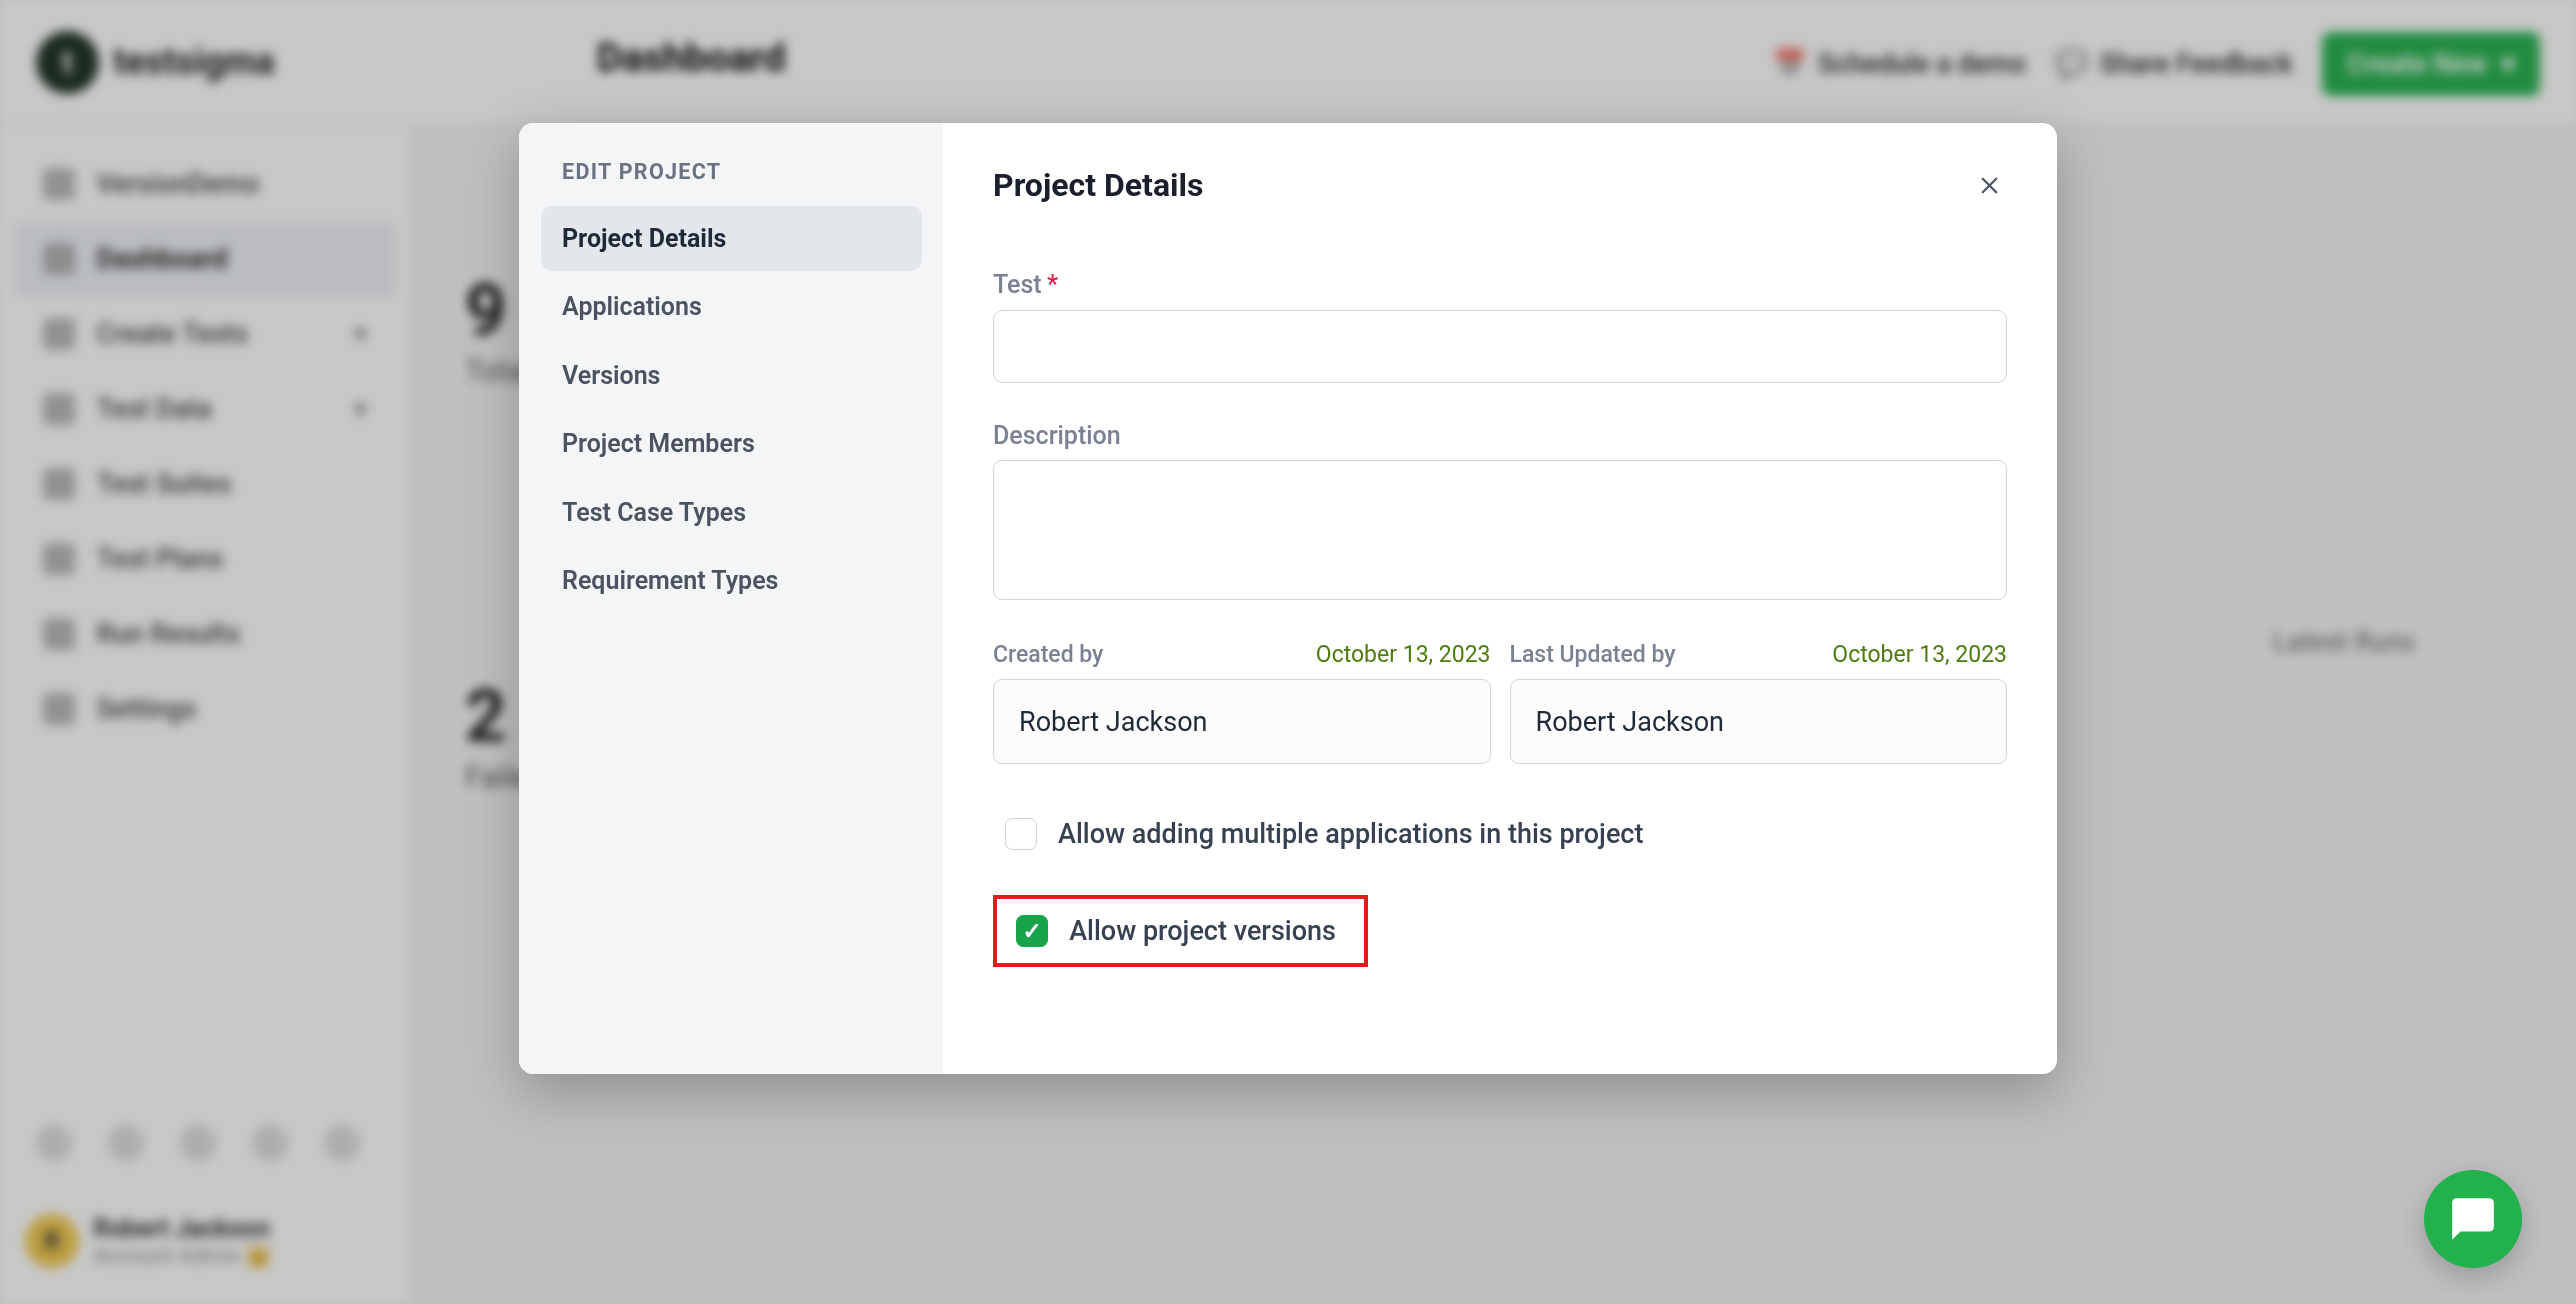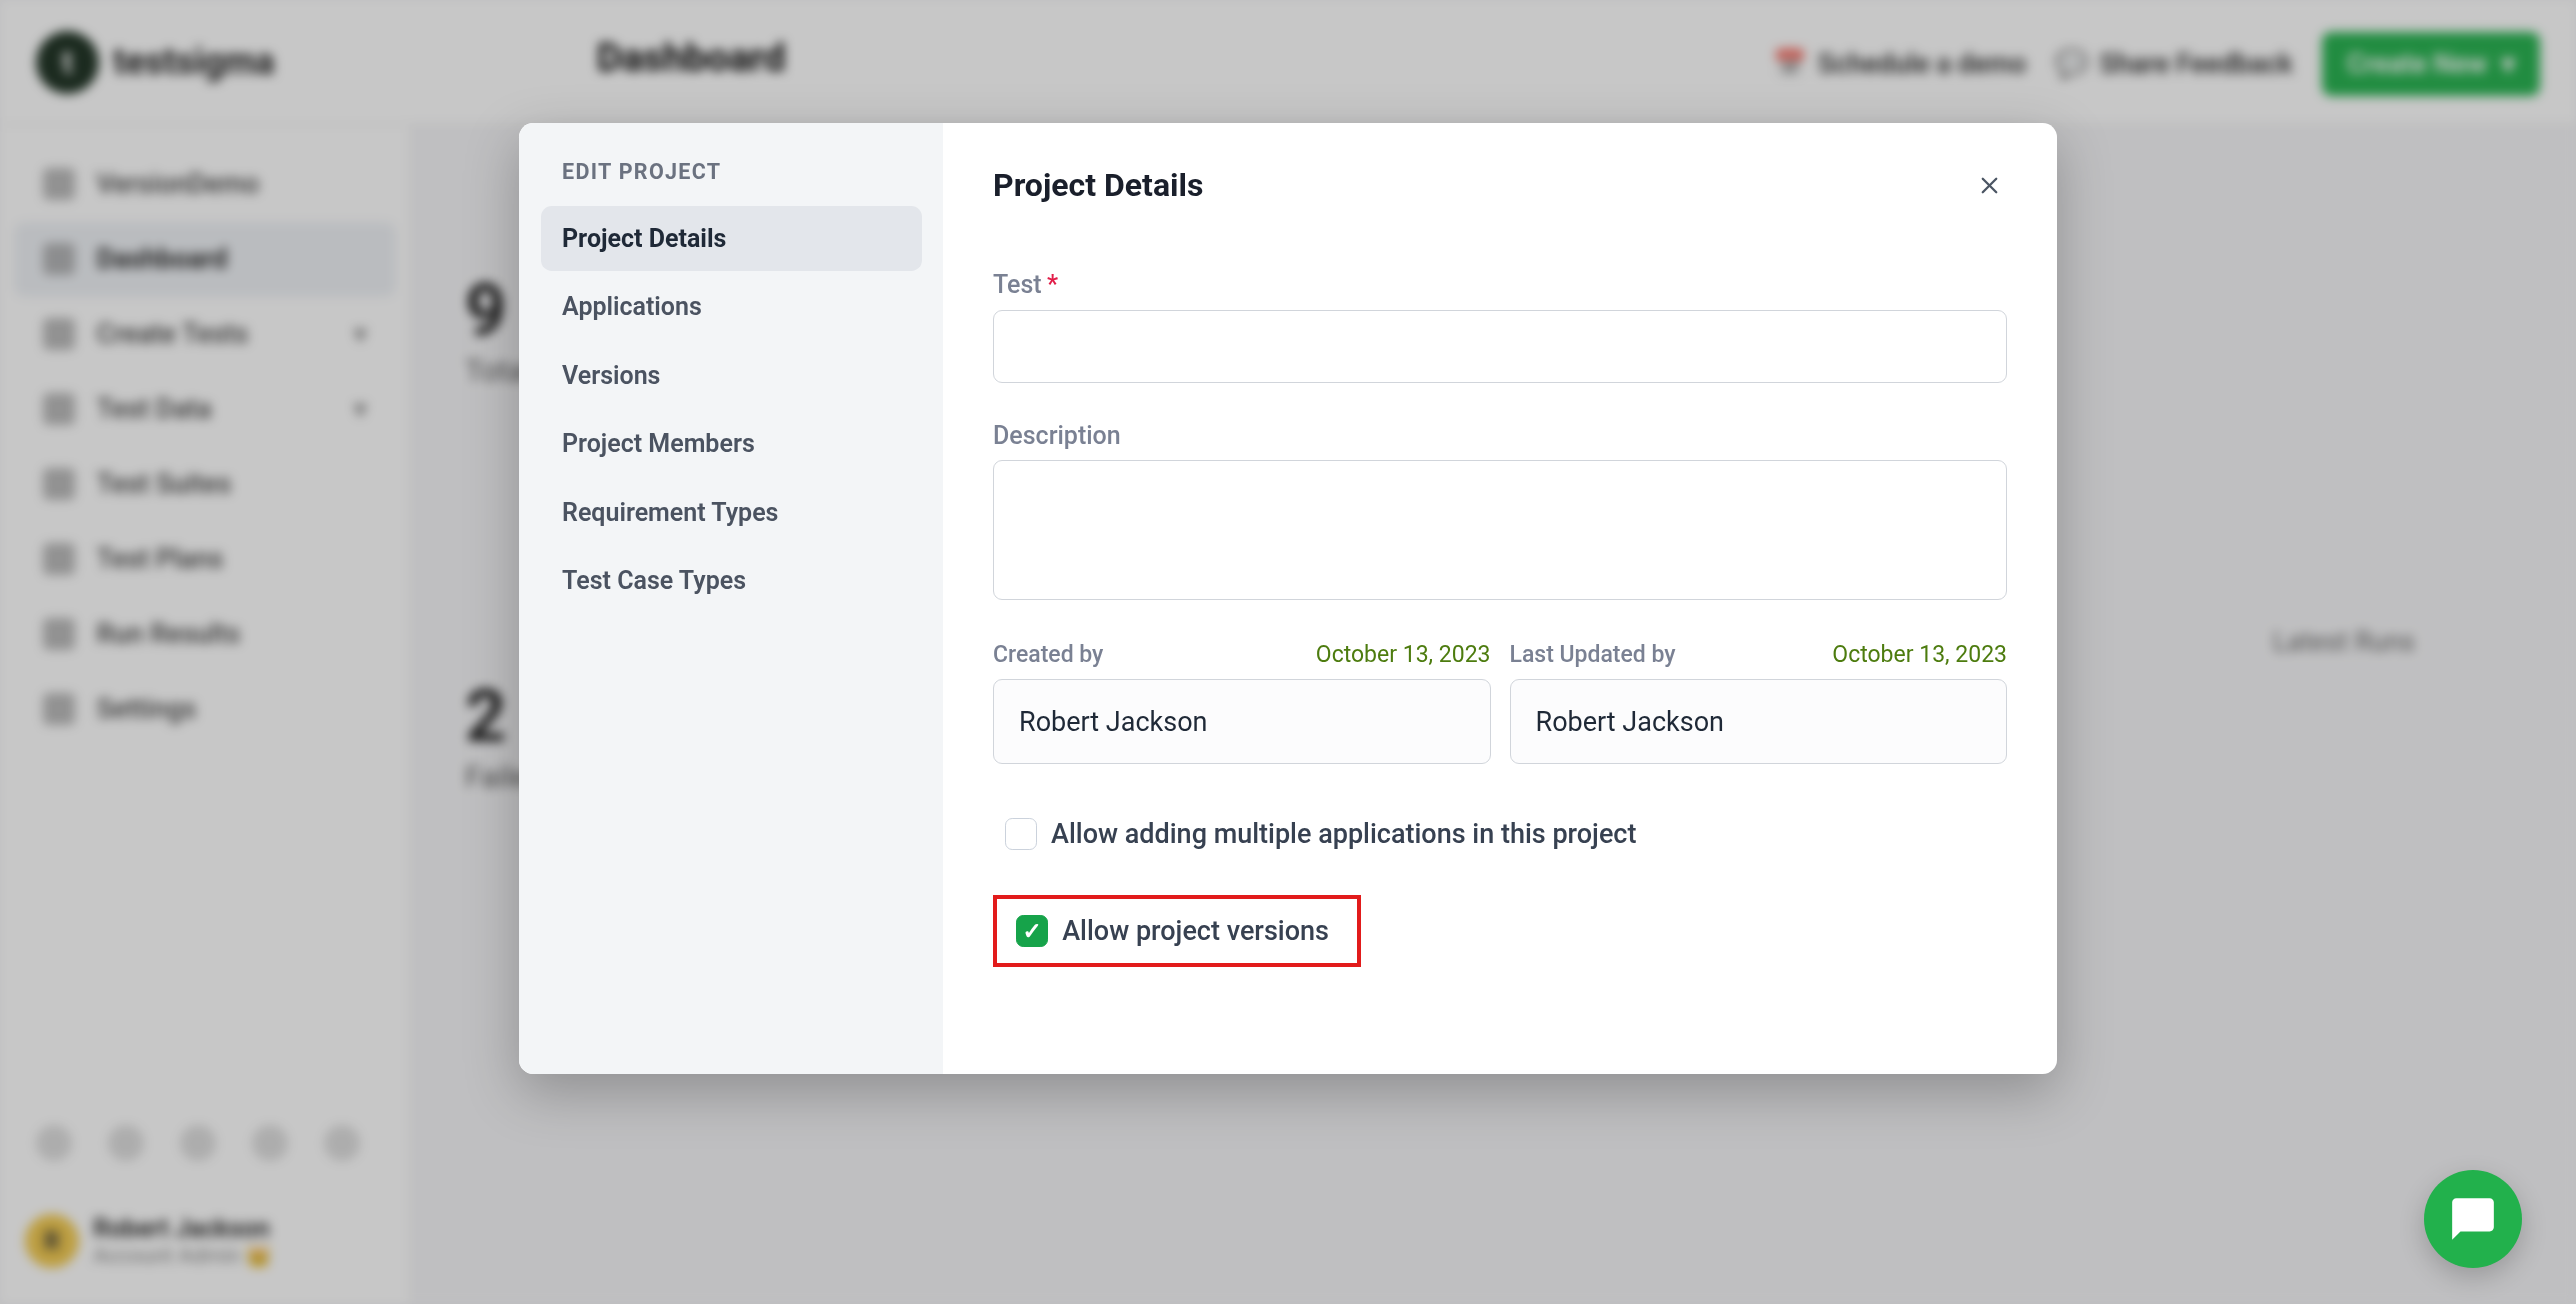--- a/index.html
+++ b/index.html
@@ -59,21 +59,21 @@
     .field-textarea { width:100%; height: 140px; border:0.9px solid #d1d5db; border-radius:9px; padding: 18px 21.5px; font-size: 25px; resize:none; }
     .field-block { margin-bottom: 38px; }
     
     .meta-row { display:flex; gap: 19px; margin-bottom: 45px; }
     .meta-col { flex:1; }
     .meta-head { display:flex; justify-content: space-between; align-items: baseline; margin-bottom: 10.7px; }
     .meta-label { font-size: 23px; color:#7a8193; font-weight:500; }
     .meta-date { font-size: 23px; color:#4d7c0f; }
     .meta-box { height: 85px; border:0.9px solid #d1d5db; border-radius:9px; display:flex; align-items:center; padding: 0 25px; font-size: 27px; color:#1f2937; background:#fcfcfd; }
     
-    .checkbox-row { display:flex; align-items:center; gap: 14px; padding: 9px 12px; margin-bottom: 36px; }
+    .checkbox-row { display:flex; align-items:center; gap: 21px; padding: 9px 12px; margin-bottom: 36px; }
     .checkbox { width:32px; height:32px; border:1.8px solid #cbd2dc; border-radius:7.2px; background:#fff; display:flex; align-items:center; justify-content:center; cursor:pointer; }
     .checkbox.checked { background:#16a34a; border-color:#16a34a; }
     .checkbox.checked::after { content: '✓'; color:#fff; font-size:23px; font-weight:bold; }
     .checkbox-label { font-size: 27px; color:#374151; font-weight:500; }
     .highlight-box { border: 4.5px solid #e21b1b; padding: 7.2px 16px 7.2px 7.2px; display:inline-flex; align-items:center; }
     
     .modal-footer { border-top: 0.9px solid #e5e7eb; padding: 25px 50px; display:flex; align-items:center; gap: 21.5px; }
     .btn { padding: 18px 32px; border-radius: 9px; font-size: 25px; font-weight: 600; border:none; cursor:pointer; }
     .btn-primary { background:#0a2540; color:#fff; }
     .btn-secondary { background:#eef1f4; color:#374151; }
@@ -169,22 +169,22 @@
 
 <div class="overlay">
   <div class="modal">
 
     <div class="modal-nav">
       <div class="modal-nav-title">Edit Project</div>
       <div class="modal-nav-item active">Project Details</div>
       <div class="modal-nav-item">Applications</div>
       <div class="modal-nav-item">Versions</div>
       <div class="modal-nav-item">Project Members</div>
+      <div class="modal-nav-item">Test Case Types</div>
       <div class="modal-nav-item">Requirement Types</div>
-      <div class="modal-nav-item">Test Case Types</div>
     </div>
 
     <div class="modal-content">
       <div class="modal-header">
         <div class="modal-title">Project Details</div>
         <div class="modal-close">
           <svg width="27" height="27" viewBox="0 0 24 24" fill="none" stroke="currentColor" stroke-width="2" stroke-linecap="round">
               <line x1="18" y1="6" x2="6" y2="18"></line>
               <line x1="6" y1="6" x2="18" y2="18"></line>
             </svg>

